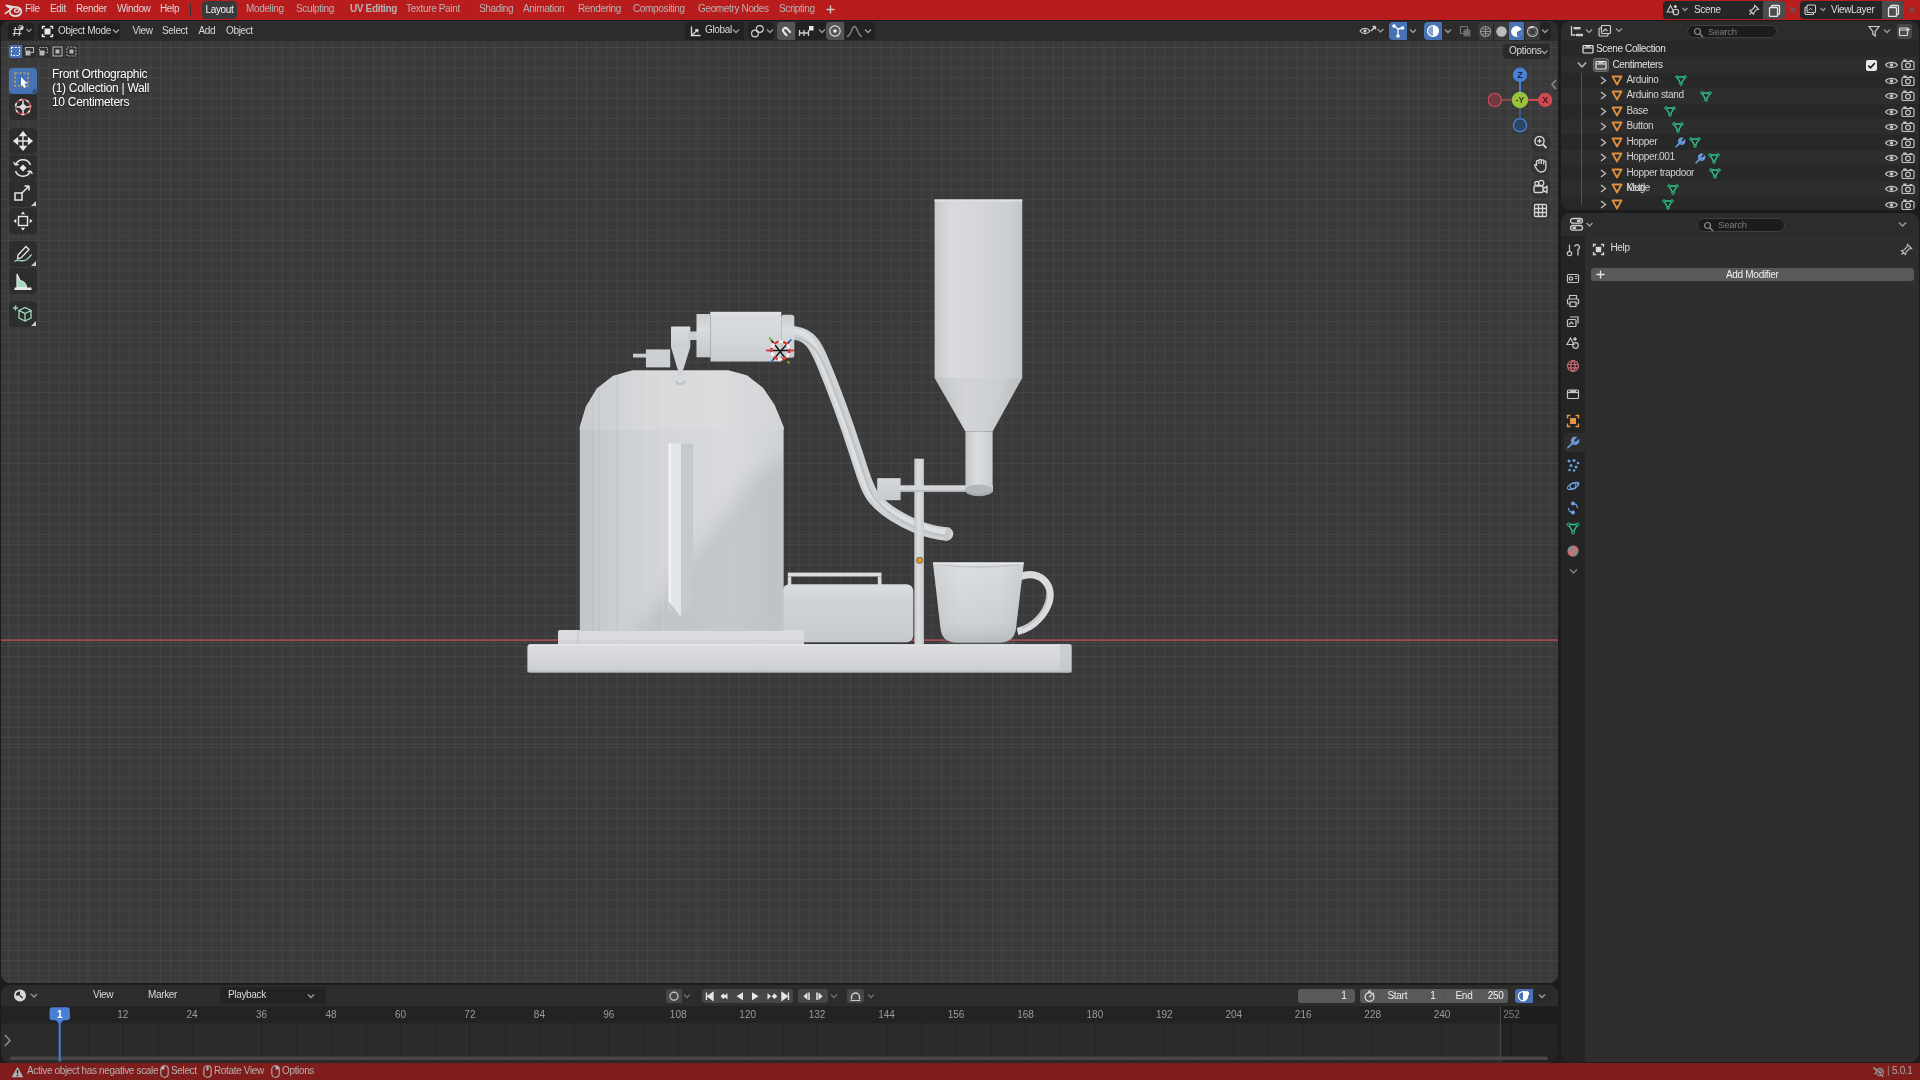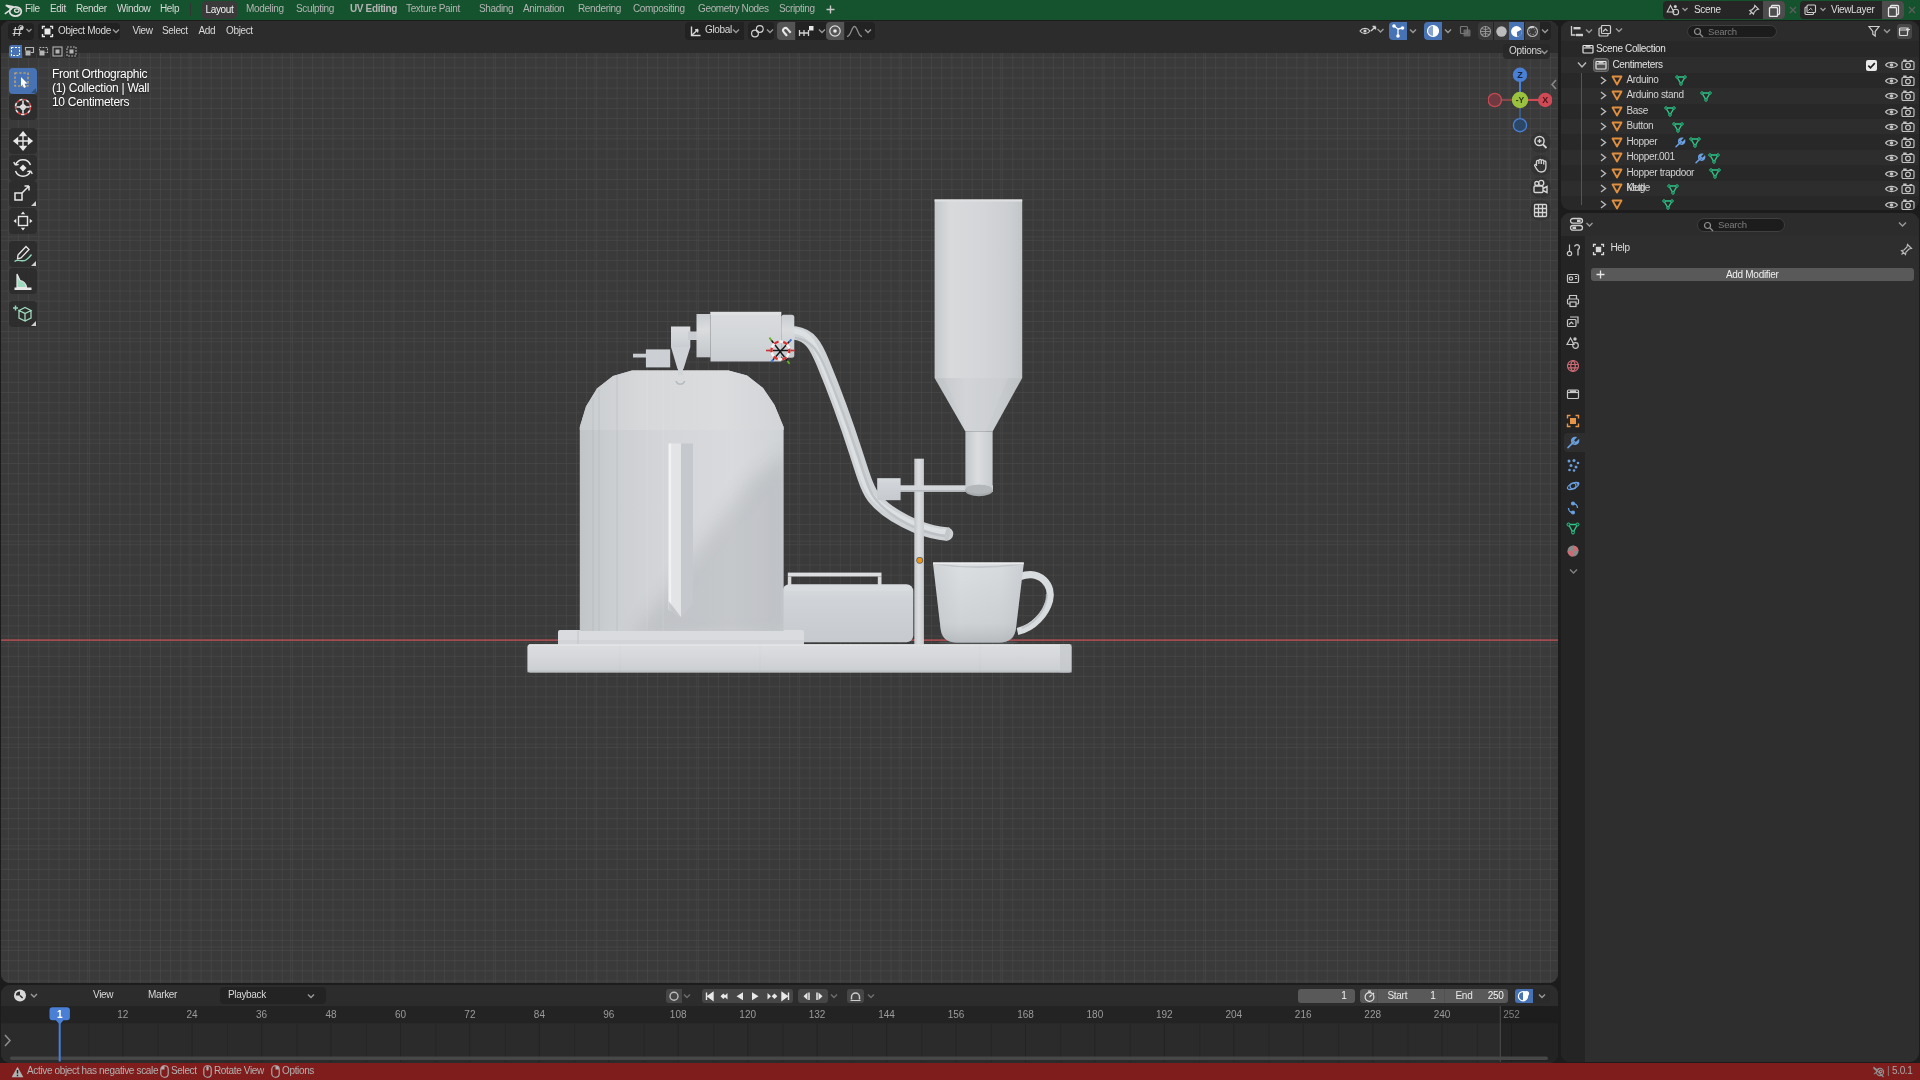--- a/index.html
+++ b/index.html
@@ -9,21 +9,21 @@
 #stage { position:relative; width:1920px; height:1080px; }
 .panel { position:absolute; border-radius:9px; overflow:hidden; }
 .hdr { position:absolute; left:0; right:0; top:0; background:#2c2c2c; z-index:5; }
 .mtxt { font-size:10px; letter-spacing:-0.35px; color:#d8d8d8; }
 svg { display:block; }
 </style>
 </head>
 <body>
 <div id="stage">
 
-  <div class="abs" id="topbar" style="left:0;top:0;width:1920px;height:20px;background:#14532d;">
+  <div class="abs" id="topbar" style="left:0;top:0;width:1920px;height:20px;background:#b91c1c;">
 
     <svg class="abs" style="left:4px;top:2px;" width="19" height="16" viewBox="0 0 19 16">
       <g stroke="#e0e0e0" fill="none">
         <ellipse cx="11.5" cy="9.5" rx="5.8" ry="4.6" stroke-width="1.7"></ellipse>
         <ellipse cx="12.8" cy="8.6" rx="2.3" ry="1.8" stroke-width="1.3"></ellipse>
         <path d="M6 8.2 L0.8 11.8" stroke-width="1.6"></path>
         <path d="M9.5 4.9 L1.8 3.4 L8 7.3" stroke-width="1.6"></path>
       </g>
     </svg>
     <div class="abs mtxt" style="left:25px;top:3px;">File</div>
@@ -87,21 +87,21 @@
             <rect x="1.5" y="3.5" width="8" height="9" rx="1" fill="#4d4d4d" stroke="#e6e6e6" stroke-width="1.3"></rect>
           </svg>
       </div>
     </div>
     <svg class="abs" style="left:1907px;top:5px;" width="10" height="10" viewBox="0 0 10 10">
         <path d="M2 2 L8 8 M8 2 L2 8" stroke="#5e5e5e" stroke-width="1.3"></path>
       </svg>
   </div>
 
   <div class="panel" id="viewport" style="left:1px;top:21px;width:1557px;height:962px;background:#3a3a3a;">
-    <div class="hdr" style="height:32px;">
+    <div class="hdr" style="height:20px;">
 
       <div class="abs" style="left:7px;top:1.5px;width:26px;height:17px;background:#212121;border-radius:4px;"></div>
       <svg class="abs" style="left:9px;top:3px;" width="24" height="14" viewBox="0 0 24 14">
         <path d="M3.5 5.5 h9 M2.5 9.5 h9 M5.5 3 l-1.5 9 M10.5 3 l-1.5 9" stroke="#cfcfcf" stroke-width="1.2" fill="none"></path>
         <circle cx="11" cy="3.5" r="2.6" fill="#cfcfcf"></circle>
         <path d="M9.3 4.8 a2.6 2.6 0 0 1 2.5 -2.9" stroke="#212121" stroke-width="1" fill="none"></path>
         <path d="M16.5 5 L19 7.5 L21.5 5" stroke="#9a9a9a" stroke-width="1.3" fill="none"></path>
       </svg>
 
       <div class="abs" style="left:37px;top:1.5px;width:82px;height:17px;background:#212121;border-radius:4px;"></div>

